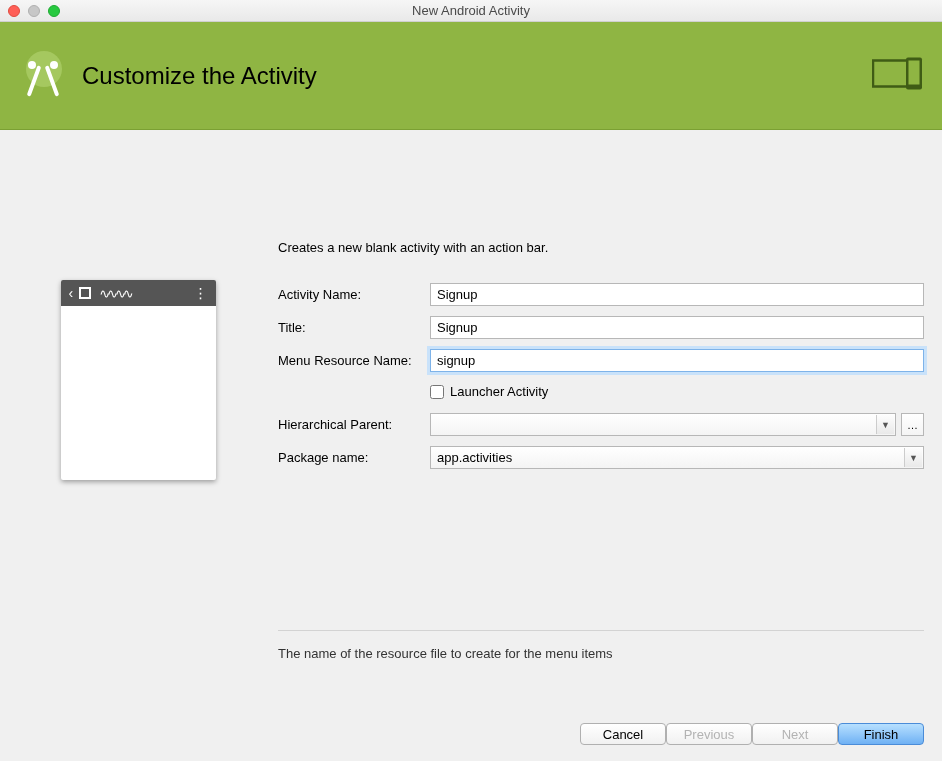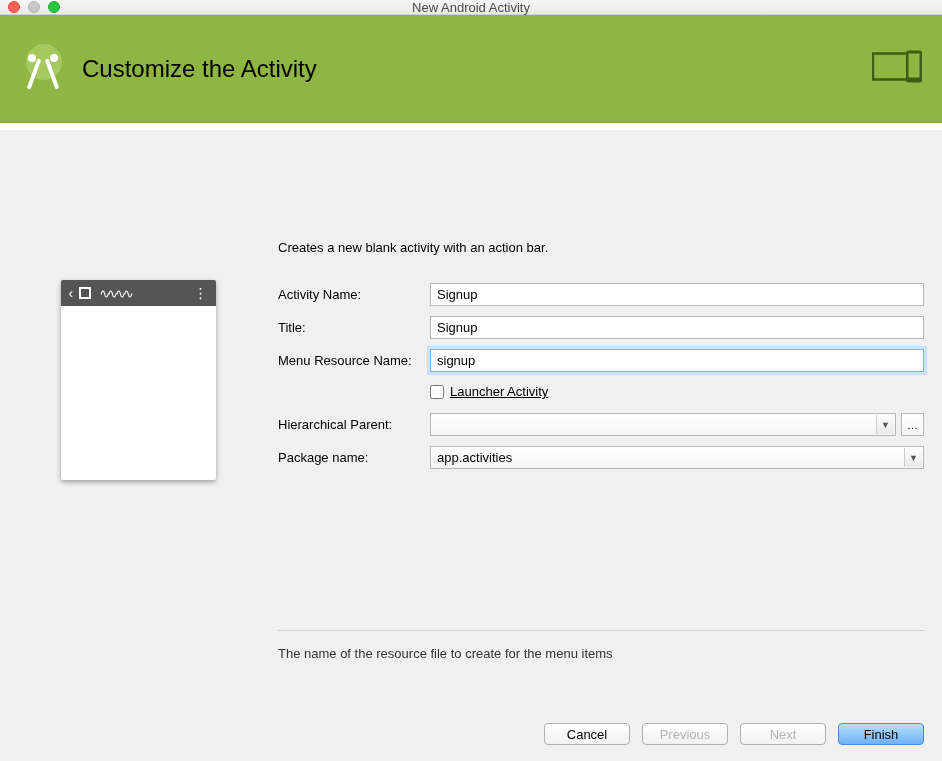--- a/index.html
+++ b/index.html
@@ -7,21 +7,21 @@
     font-family: "Lucida Grande", "Helvetica Neue", Arial, sans-serif;
     font-size: 13px;
     background: #fff;
     width: 942px;
     height: 761px;
     overflow: hidden;
   }
 
   
   .titlebar {
-    height: 15px;
+    height: 22px;
     background: linear-gradient(#f6f6f6,#e9e9e9);
     border-bottom: 1px solid #d0d0d0;
     position: relative;
     display:flex; align-items:center;
   }
   .traffic-lights { display:flex; gap:8px; margin-left:8px; }
   .dot { width:12px; height:12px; border-radius:50%; }
   .dot.close { background:#ff5f57; border:0.5px solid #e04b40;}
   .dot.min   { background:#c7c7c7; border:0.5px solid #b0b0b0;}
   .dot.max   { background:#28c940; border:0.5px solid #1faa33;}
@@ -95,21 +95,21 @@
   input[type=text]{
     width:100%; height:23px; padding:0 6px;
     border:1px solid #b7b7b7; font-size:13px;
     background:#fff; font-family:inherit;
   }
   input[type=text].focused{
     outline: none;
     border:1px solid #7eb3e9;
     box-shadow:0 0 0 3px #c9e2fa;
   }
-  .checkbox-row { display:flex; align-items:center; padding-left:152px; margin:12px 0 14px;text-decoration:underline;}
+  .checkbox-row { display:flex; align-items:center; padding-left:152px; margin:12px 0 14px;}
   .checkbox-row input{ margin-right:6px; width:14px; height:14px;}
   .checkbox-row span{ font-size:13px;}
   .combo {
     display:flex; gap:5px;
   }
   .select-wrap { position:relative; flex:1;}
   .select-btn {
     width:100%; height:23px; padding:0 24px 0 6px;
     border:1px solid #b7b7b7; background: linear-gradient(#fff,#f4f4f4);
     font-size:13px; text-align:left; font-family:inherit;
@@ -132,21 +132,21 @@
     border-top:1px solid #d3d3d3;
   }
   .hint{
     position:absolute;
     left:278px; right:18px; top:516px;
     font-size:13px; color:#333;
   }
 
   .button-bar{
     position:absolute; bottom:16px; right:18px;
-    display:flex; gap:12px;
+    display:flex; 
   }
   .btn{
     width:86px; height:22px; border-radius:4px;
     border:1px solid #b0b0b0;
     background:linear-gradient(#ffffff,#f1f1f1);
     font-size:13px; font-family:inherit;
   }
   .btn.disabled{ color:#b3b3b3; }
   .btn.primary{
     background:linear-gradient(#b7e0ff,#6fb1f4);

